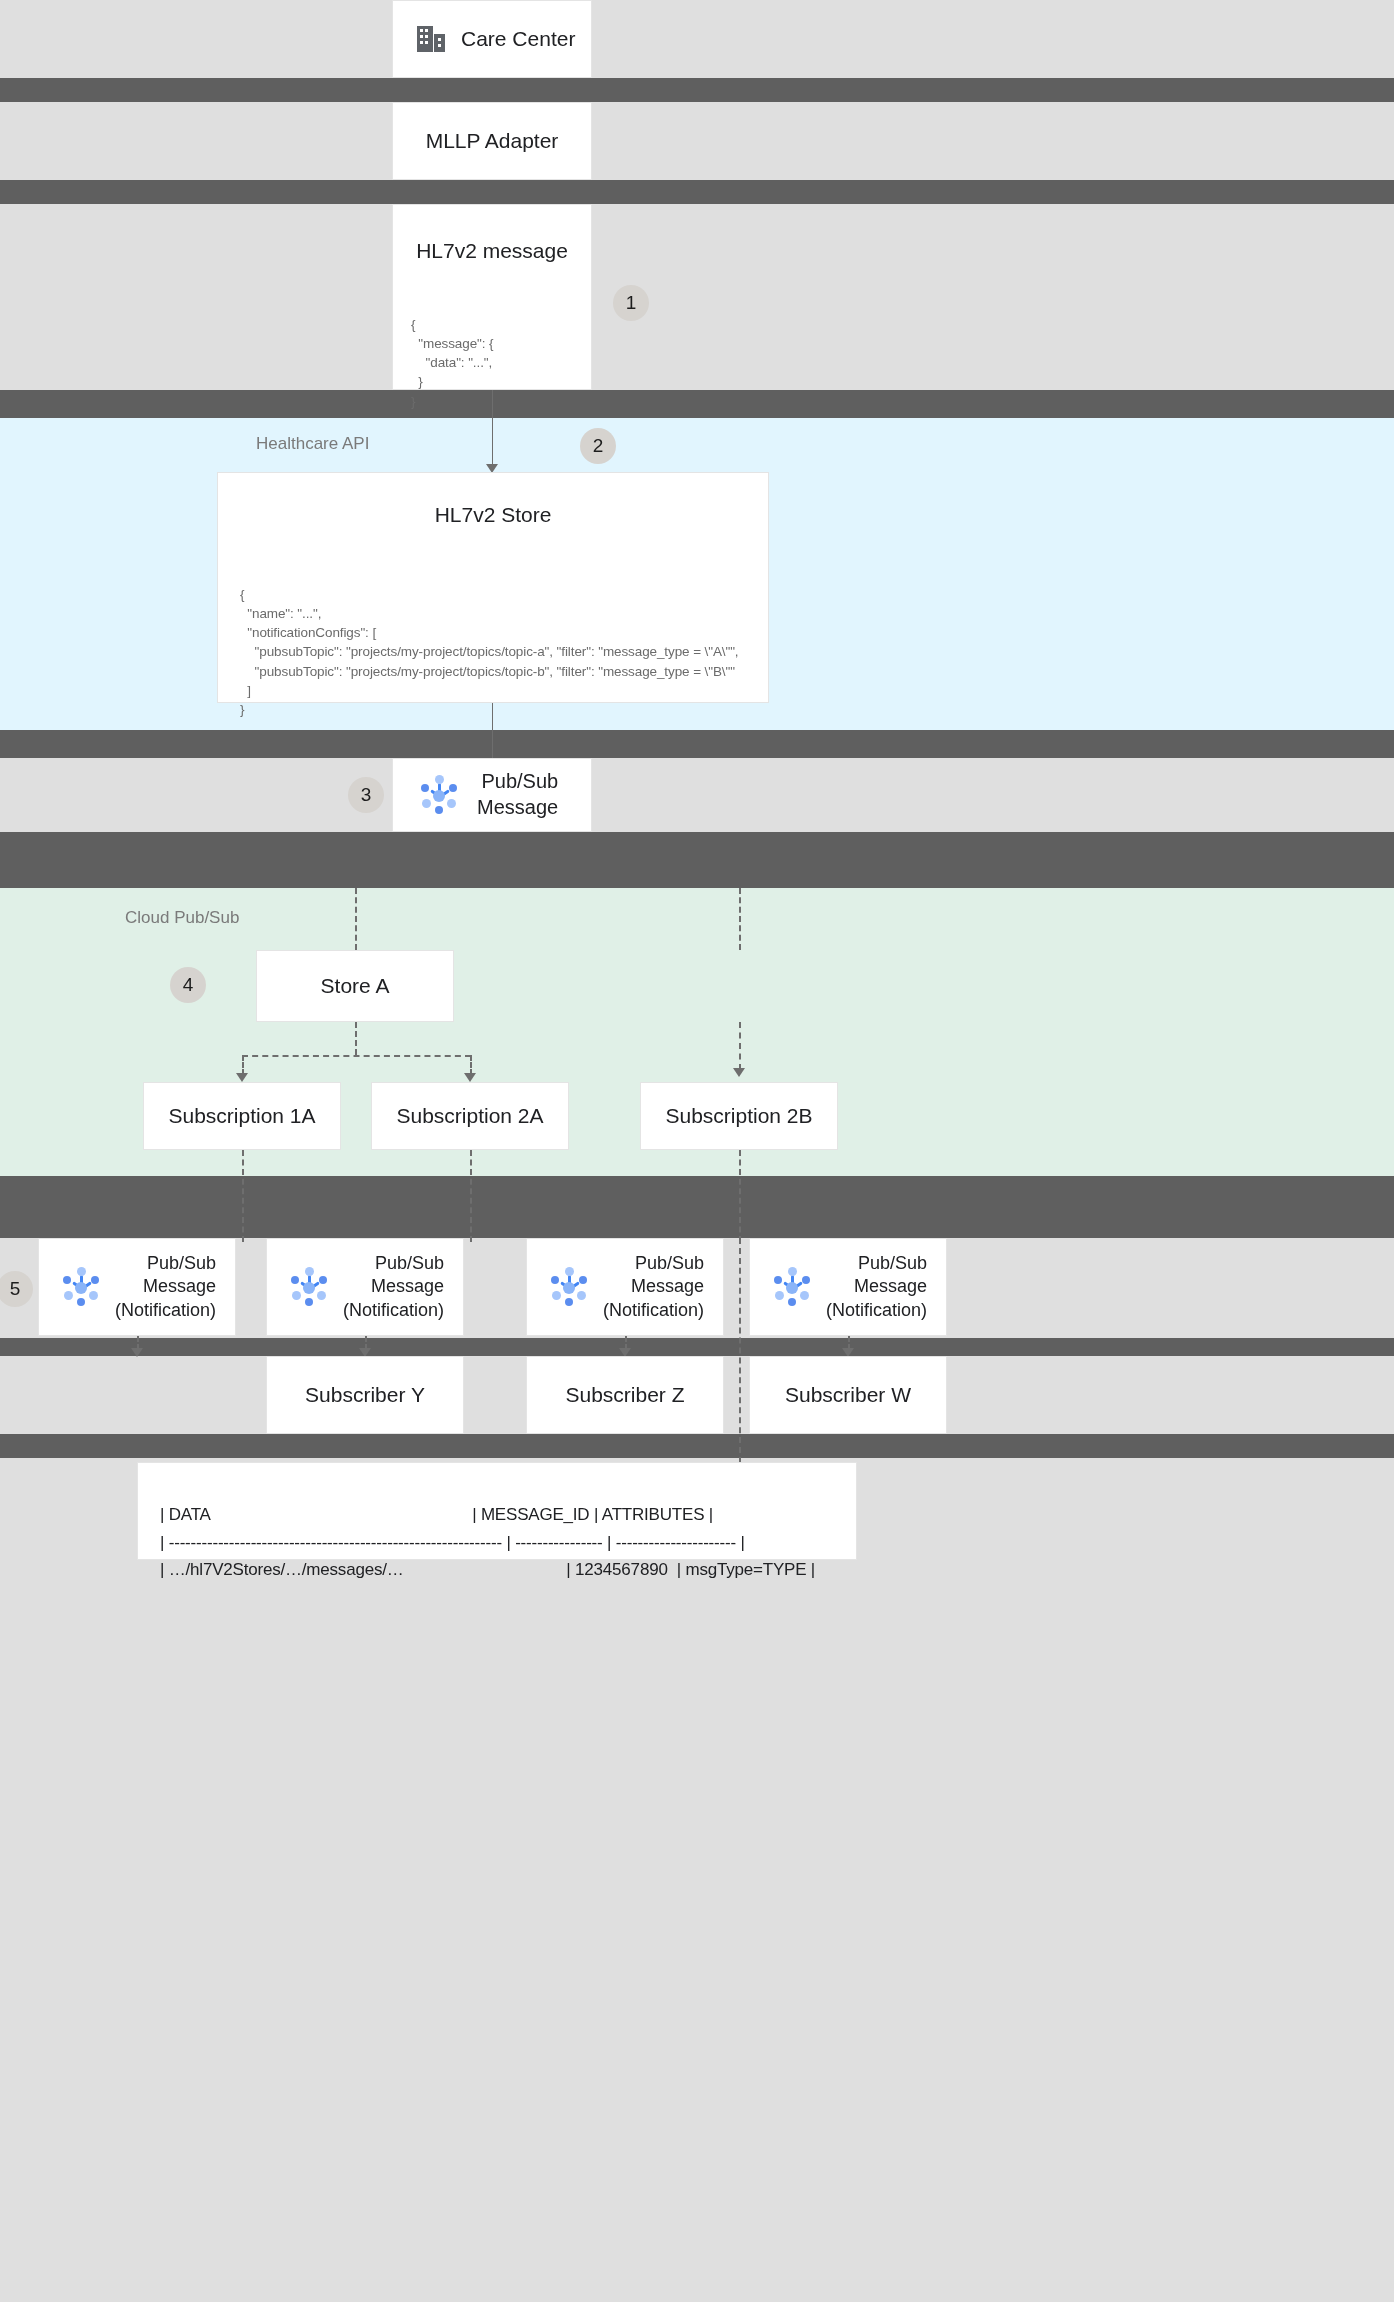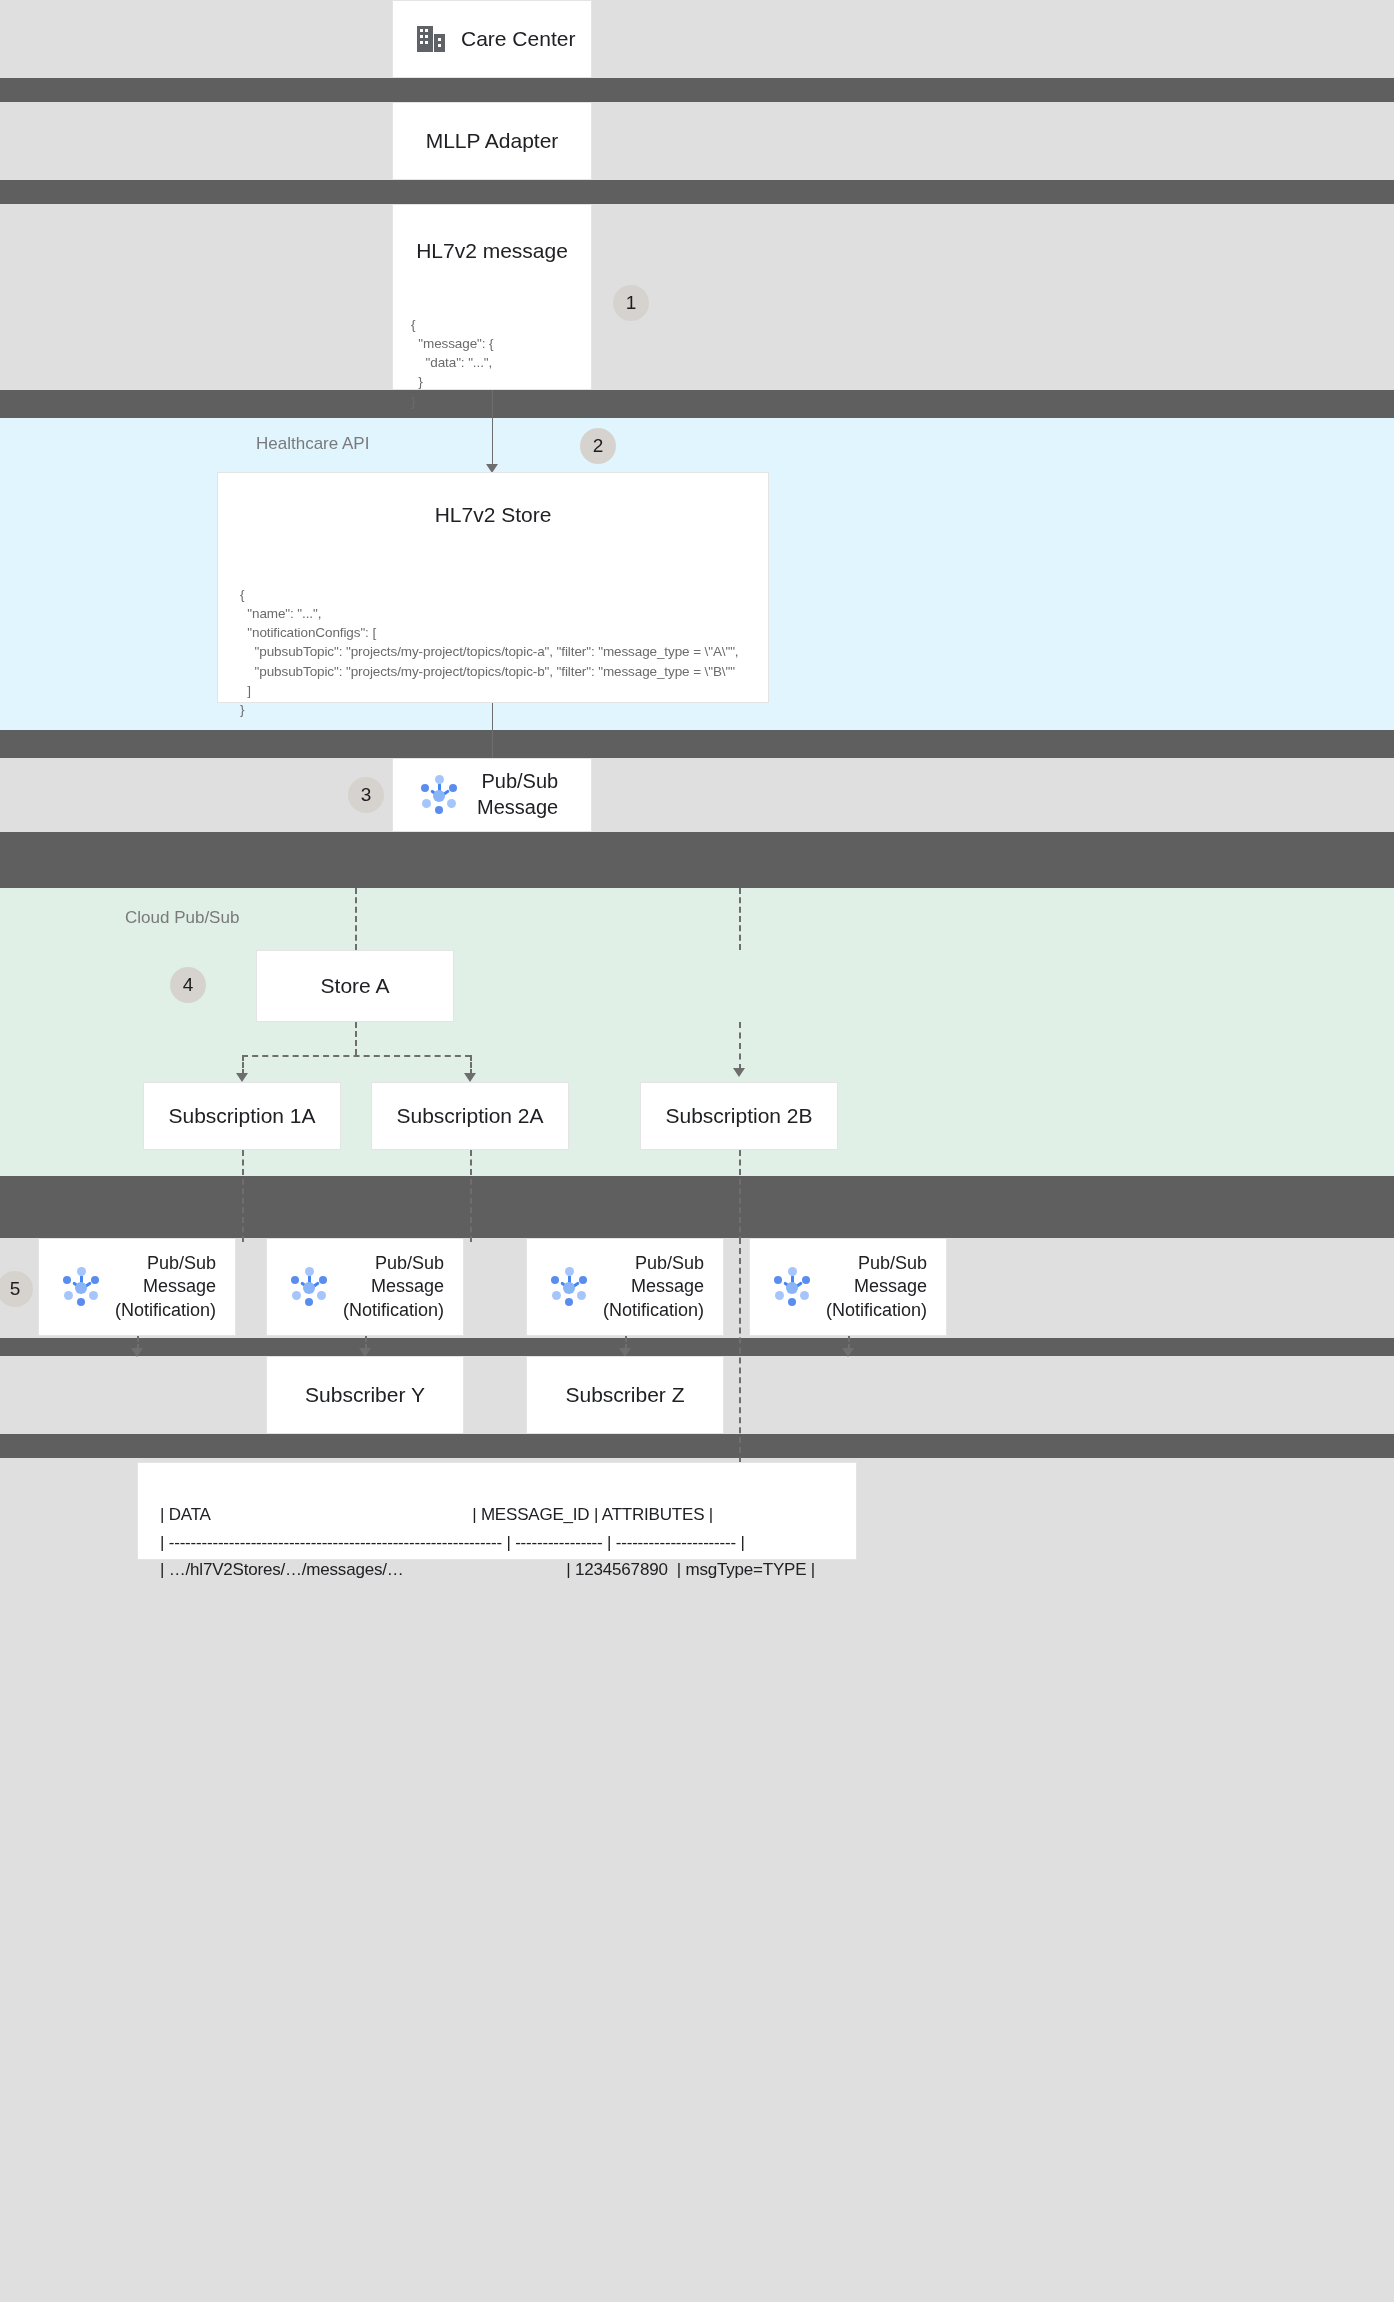--- a/index.html
+++ b/index.html
@@ -366,18 +366,21 @@
 Message
 (Notification)</span>
   </div>
 
   <div class="card" style="left:266px;top:1356px;width:198px;height:78px;">
     <span class="card-title">Subscriber Y</span>
   </div>
   <div class="card" style="left:526px;top:1356px;width:198px;height:78px;">
     <span class="card-title">Subscriber Z</span>
   </div>
+  <div class="card" style="left:749px;top:1356px;width:198px;height:78px;">
+    <span class="card-title">Subscriber W</span>
+  </div>
 
   <div class="ascii" style="left:137px;top:1462px;width:720px;height:98px;">| DATA                                                          | MESSAGE_ID | ATTRIBUTES |
 | ------------------------------------------------------------- | ---------------- | ---------------------- |
 | …/hl7V2Stores/…/messages/…                                    | 1234567890  | msgType=TYPE |</div>
 
 </div>
 
 </body></html>

